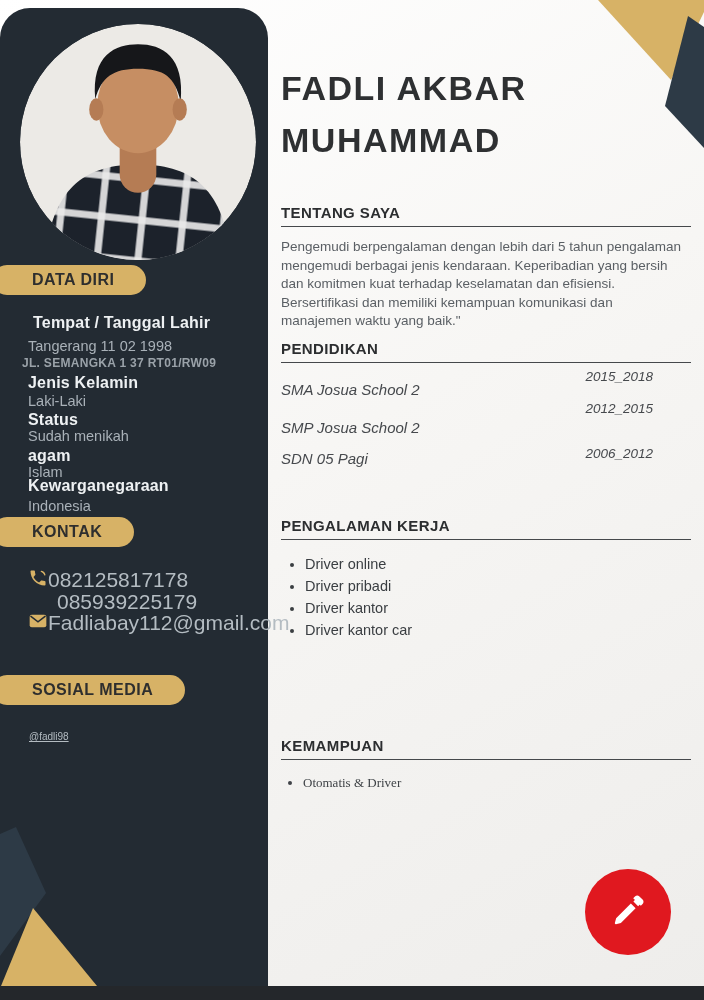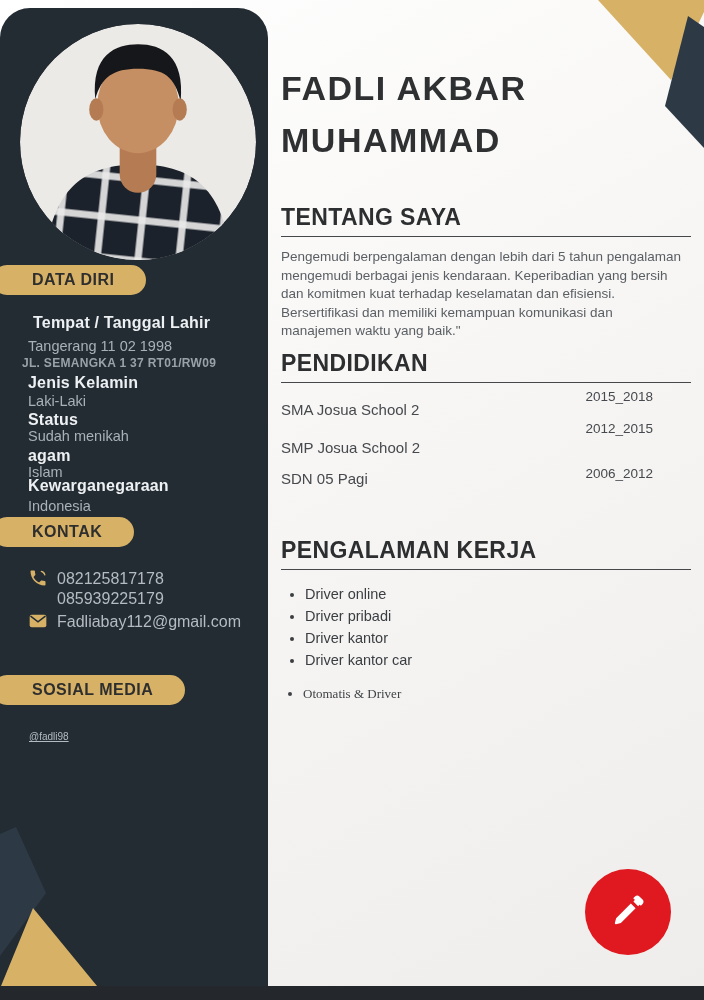--- a/index.html
+++ b/index.html
@@ -24,36 +24,36 @@
     background:#d7b266;color:#2e2e2e;font-weight:bold;font-size:16px;
     letter-spacing:.5px;border-radius:16px;padding:0 32px 0 40px;
     white-space:nowrap;
   }
   .badge.dd{top:257px;}
   .badge.kt{top:509px;}
   .badge.sm{top:667px;}
   .sb-label{position:absolute;left:28px;color:#eef1f3;font-weight:bold;font-size:16px;letter-spacing:.2px;}
   .sb-value{position:absolute;left:28px;color:#a9b1b8;font-size:14.5px;}
   .sb-sub{position:absolute;left:22px;color:#9aa2a9;font-size:12px;font-weight:bold;letter-spacing:.3px;}
-  .contact-row{position:absolute;left:28px;display:flex;align-items:flex-end;gap:9px;color:#b4bcc2;font-size:16px;}
+  .contact-row{position:absolute;left:28px;display:flex;align-items:flex-start;color:#b4bcc2;font-size:21px;}
   .contact-row .ic{width:20px;height:20px;flex:0 0 20px;}
   .indent{margin-left:29px;}
   .handle{position:absolute;left:29px;top:723px;color:#b4bcc2;font-size:10px;text-decoration:underline;}
 
   
   .main{position:absolute;left:281px;top:62px;width:410px;z-index:4;}
   .name{font-size:34px;font-weight:bold;letter-spacing:1.5px;color:#2e3032;line-height:52px;}
   .sec-h{
-    font-size:23px;font-weight:bold;letter-spacing:.4px;color:#2c2e30;
+    font-size:15px;font-weight:bold;letter-spacing:.4px;color:#2c2e30;
     padding-bottom:5px;border-bottom:1.6px solid #45484b;
   }
   .about-h{margin-top:38px;}
   .about-body{margin-top:11px;font-size:13.5px;line-height:18.5px;color:#5a5f64;width:402px;}
   .edu-h{margin-top:9px;}
-  .edu-wrap{position:relative;height:114px;margin-top:2px;font-size:15px;color:#46494d;}
+  .edu-wrap{position:relative;height:114px;margin-top:2px;font-size:15px;color:#46494d;font-style:italic;}
   .edu-name{position:absolute;left:0;}
   .edu-date{position:absolute;right:38px;font-size:13.5px;color:#46494d;}
   .exp-h{margin-top:38px;}
   ul.blist{margin:13px 0 0 0;padding-left:24px;color:#3a3e42;}
   ul.blist li{font-size:14.5px;line-height:22px;}
   .skill-h{margin-top:96px;}
   ul.slist{margin:14px 0 0 0;padding-left:22px;color:#3f4347;font-family:Liberation Serif, serif;}
   ul.slist li{font-size:13px;line-height:18px;}
 
   
@@ -167,20 +167,21 @@
     </div>
 
     <div class="sec-h exp-h">PENGALAMAN KERJA</div>
     <ul class="blist">
       <li>Driver online</li>
       <li>Driver pribadi</li>
       <li>Driver kantor</li>
       <li>Driver kantor car</li>
     </ul>
 
+    <div class="sec-h skill-h">KEMAMPUAN</div>
     <ul class="slist">
       <li>Otomatis &amp; Driver</li>
     </ul>
   </div>
 
   <button class="fab">
     <span>
       <svg viewBox="0 0 24 24" width="38" height="38">
         <path fill="#ffffff" d="M4.5 16.5 3.7 19.6c-.1.4.3.8.7.7l3.1-.8 9.3-9.3-3-3-9.3 9.3zM17.8 4.2l2 2c.4.4.4 1 0 1.4l-1.4 1.4-3-3 1.4-1.4c.4-.4 1-.4 1 0z"></path>
         <path fill="#ffffff" d="M16.4 2.8c.8-.8 2-.8 2.8 0l2 2c.8.8.8 2 0 2.8l-1.1 1.1-4.8-4.8 1.1-1.1z"></path>

